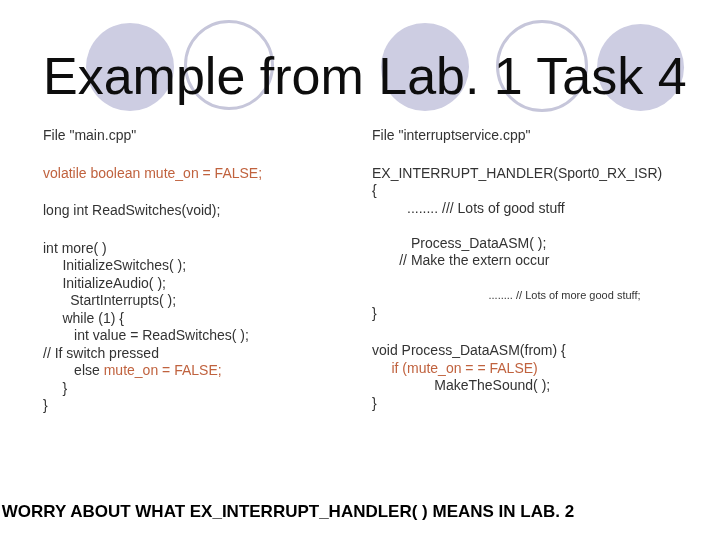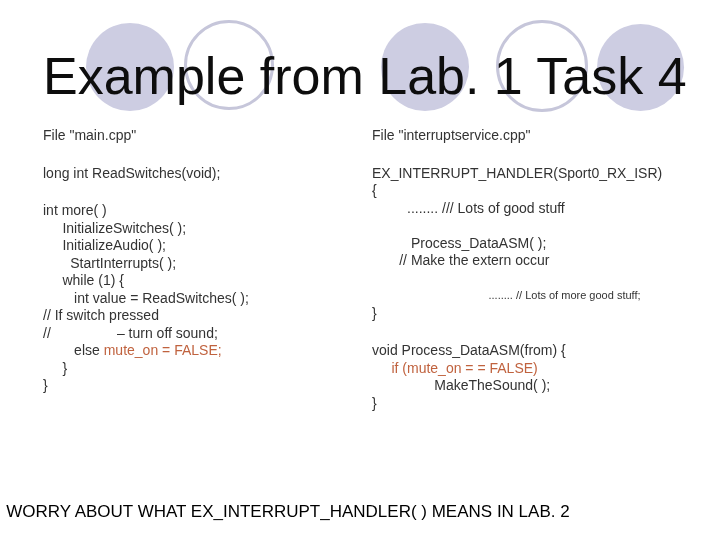--- a/index.html
+++ b/index.html
@@ -36,21 +36,21 @@
     line-height:17.5px;
   }
   .code-col.left{left:43px;width:325px;}
   .code-col.right{left:372px;width:330px;}
   .code-block{margin-bottom:20px;}
   .code-line{white-space:pre;}
   .code-line.small{font-size:11px;text-align:center;}
   .code-line .accent{color:var(--accent);}
   .footer-note{
     position:absolute;left:0;top:502px;width:576px;z-index:2;
-    text-align:center;font-size:17px;font-weight:400;color:#000000;
+    text-align:center;font-size:17px;font-weight:700;color:#000000;
     white-space:nowrap;
   }
 </style>
 </head>
 <body>
 
 <div class="title-band">
     <div class="circle filled c1"></div>
     <div class="circle outlined c2"></div>
     <div class="circle filled c3"></div>
@@ -58,31 +58,33 @@
     <div class="circle filled c5"></div>
   </div>
 
 <div class="slide-title">Example from Lab. 1 Task 4</div>
 
 <div class="code-col left">
     <div class="code-block">
       <div class="code-line"><span>File "main.cpp"</span></div>
     </div>
     <div class="code-block">
+      <div class="code-line"><span class="accent">volatile boolean mute_on = FALSE;</span></div>
+    </div>
+    <div class="code-block">
       <div class="code-line"><span>long int ReadSwitches(void);</span></div>
     </div>
     <div class="code-block">
       <div class="code-line"><span>int more( )</span></div>
       <div class="code-line"><span>     InitializeSwitches( );</span></div>
       <div class="code-line"><span>     InitializeAudio( );</span></div>
       <div class="code-line"><span>       StartInterrupts( );</span></div>
       <div class="code-line"><span>     while (1) {</span></div>
       <div class="code-line"><span>        int value = ReadSwitches( );</span></div>
       <div class="code-line"><span>// If switch pressed</span></div>
-      <div class="code-line"><span>//                 – turn off sound;</span></div>
       <div class="code-line"><span>        else </span><span class="accent">mute_on = FALSE;</span></div>
       <div class="code-line"><span>     }</span></div>
       <div class="code-line"><span>}</span></div>
     </div>
   </div>
 
 <div class="code-col right">
     <div class="code-block">
       <div class="code-line"><span>File "interruptservice.cpp"</span></div>
     </div>

